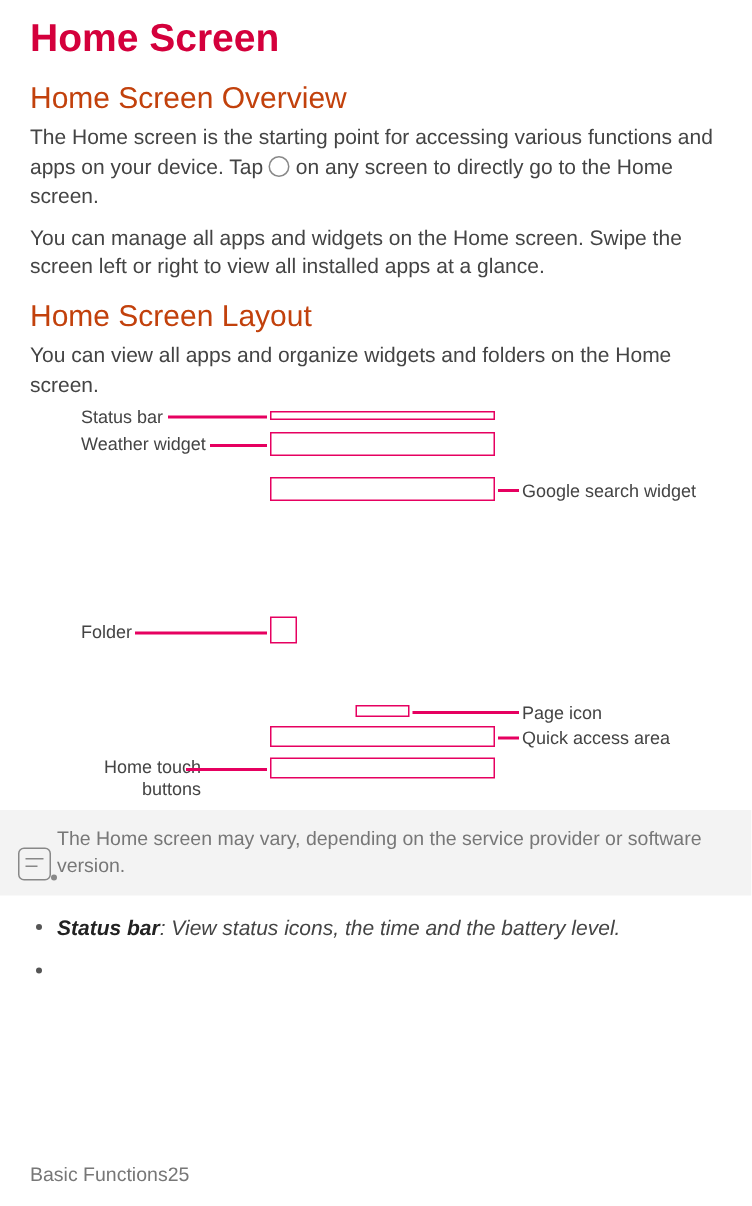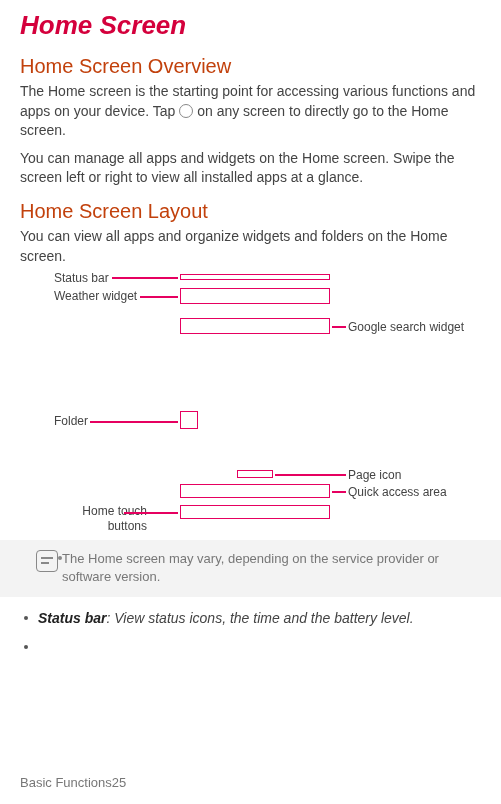--- a/index.html
+++ b/index.html
@@ -11,21 +11,20 @@
     color: #333;
     position: relative;
     padding: 10px 20px 20px 20px;
     font-weight: 300;
   }
   .h1 {
     font-size: 26px;
     color: #d4003c;
     font-weight: 600;
     margin-bottom: 14px;
-    font-style: italic;
   }
   .h2 {
     font-size: 20px;
     color: #c2410c;
     font-weight: 500;
     margin-top: 12px;
     margin-bottom: 4px;
   }
   .body-text {
     font-size: 14px;
@@ -64,23 +63,23 @@
   .label.left { text-align: right; }
   .line {
     position: absolute;
     background: #e60060;
     height: 1.5px;
   }
   
   .note-row {
     display: flex;
     background: #f3f3f3;
-    padding: 10px 28px;
+    padding: 10px 4px;
     margin: 6px -20px 12px -20px;
-    align-items: flex-start;
+    align-items: flex-end;
   }
   .note-icon {
     width: 22px;
     height: 22px;
     border: 1.5px solid #888;
     border-radius: 4px;
     flex-shrink: 0;
     position: relative;
     margin-left: 8px;
   }
@@ -155,21 +154,21 @@
 
   <span class="label left" style="left:34px; top:-3px;">Status bar</span>
   <div class="line" style="left:92px; top:3px; width:66px;"></div>
 
   <span class="label left" style="left:34px; top:15px;">Weather widget</span>
   <div class="line" style="left:120px; top:22px; width:38px;"></div>
 
   <span class="label left" style="left:34px; top:140px;">Folder</span>
   <div class="line" style="left:70px; top:147px; width:88px;"></div>
 
-  <span class="label left" style="left:47px; top:230px; width:80px;">Home touch buttons</span>
+  <span class="label left" style="left:34px; top:230px; width:80px;">Home touch buttons</span>
   <div class="line" style="left:104px; top:238px; width:54px;"></div>
 
   <span class="label right" style="left:328px; top:46px;">Google search widget</span>
   <div class="line" style="left:312px; top:52px; width:14px;"></div>
 
   <span class="label right" style="left:328px; top:194px;">Page icon</span>
   <div class="line" style="left:255px; top:200px; width:71px;"></div>
 
   <span class="label right" style="left:328px; top:211px;">Quick access area</span>
   <div class="line" style="left:312px; top:217px; width:14px;"></div>

